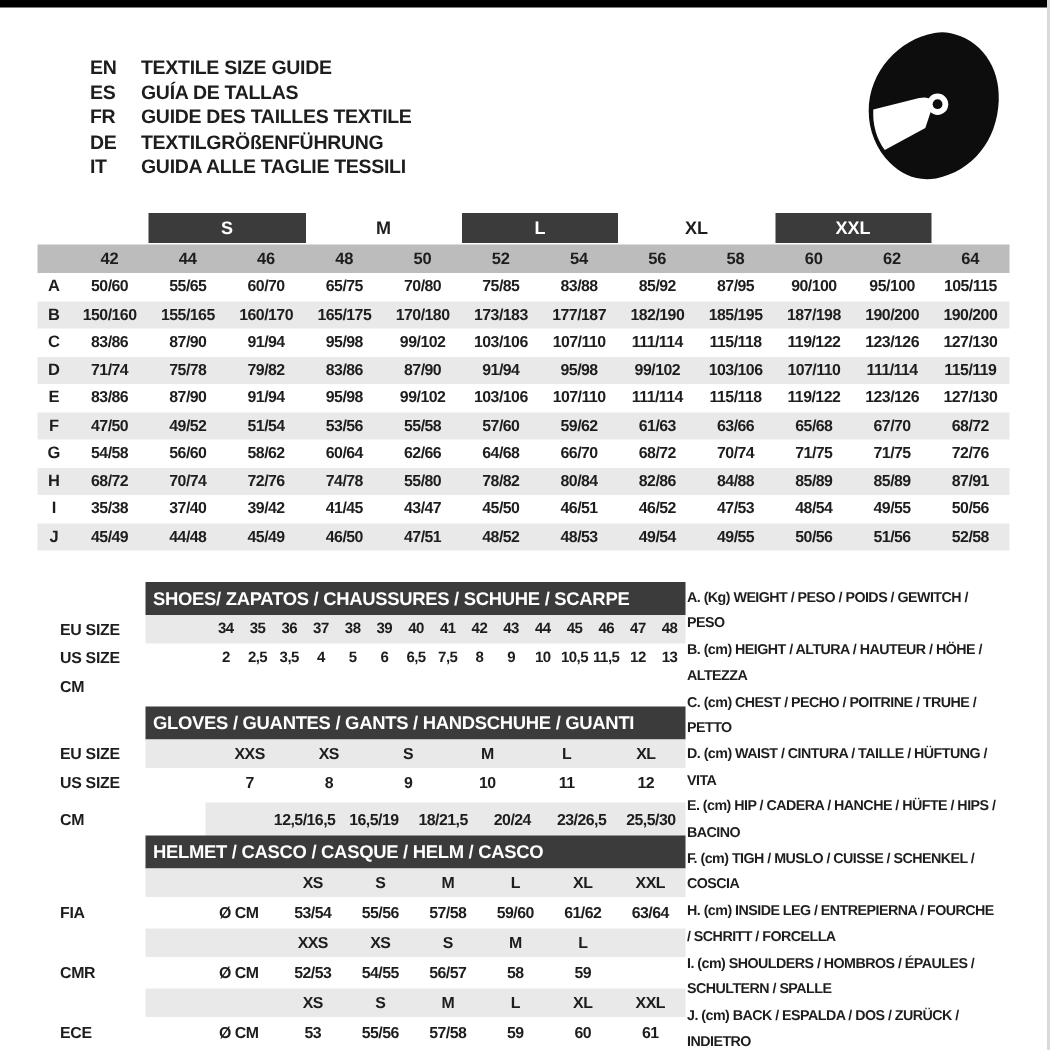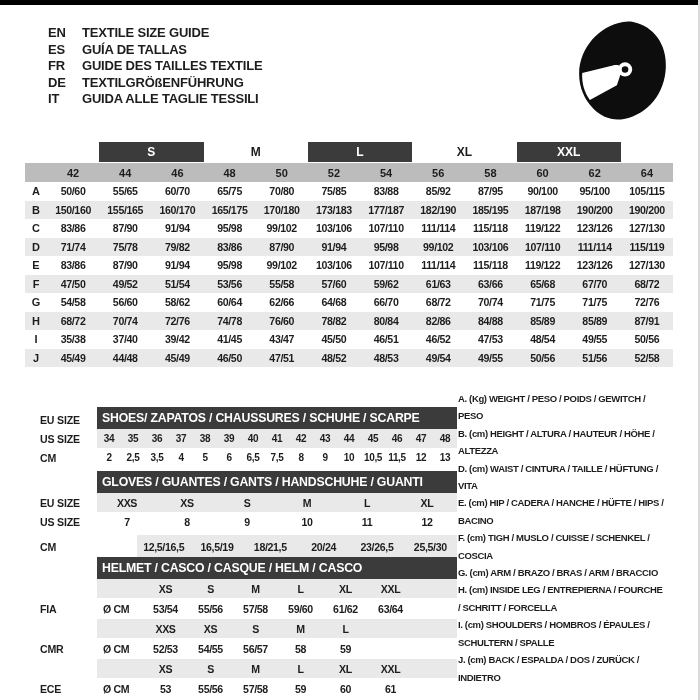--- a/index.html
+++ b/index.html
@@ -3,21 +3,21 @@
 <meta charset="utf-8">
 <title>Textile Size Guide</title>
 <style>
   html,body{margin:0;padding:0;background:#fff;}
   .page{position:relative;width:700px;height:700px;background:#ffffff;overflow:hidden;
         font-family:"Liberation Sans","DejaVu Sans",sans-serif;color:#1d1d1d;}
   .topbar{position:absolute;left:0;top:0;width:700px;height:5px;background:#000;}
   .edge-r{position:absolute;right:0;top:0;width:2px;height:700px;background:#d9d9d9;}
 
   
-  .langs{position:absolute;left:44px;top:21px;list-style:none;margin:4px;padding:0;}
+  .langs{position:absolute;left:44px;top:21px;list-style:none;margin:16px;padding:0;}
   .lang-row{display:flex;font-weight:700;font-size:13px;line-height:16.5px;letter-spacing:-0.2px;}
   .lang-row .code{width:34px;flex:0 0 34px;}
   .helmet-logo{position:absolute;left:577px;top:20px;}
 
   
   .sizetable{position:absolute;left:25px;top:142px;width:648px;}
   .grow,.numrow,.brow{display:grid;grid-template-columns:22px repeat(12,1fr);}
   .grow{height:20px;margin-bottom:1px;}
   .gcell{display:flex;align-items:center;justify-content:center;font-weight:700;font-size:12px;}
   .gcell.filled{background:#3b3b3b;color:#fff;}
@@ -25,24 +25,24 @@
   .numrow .cell{display:flex;align-items:center;justify-content:center;font-weight:700;font-size:11px;}
   .brow{height:18.5px;font-weight:700;font-size:10.6px;letter-spacing:-0.35px;}
   .brow.alt{background:#e9e9e9;}
   .brow .cell{display:flex;align-items:center;justify-content:center;white-space:nowrap;}
   .brow .letter{font-size:11px;letter-spacing:0;}
 
   
   .sub{position:absolute;left:40px;display:flex;}
   .side{width:57px;flex:0 0 57px;display:flex;flex-direction:column;font-weight:700;font-size:10.6px;letter-spacing:-0.2px;}
   .slabel{display:flex;align-items:center;text-align:center;}
-  .tbl{width:360px;flex:0 0 360px;display:flex;flex-direction:column;justify-content:flex-end;}
+  .tbl{width:360px;flex:0 0 360px;display:flex;flex-direction:column;}
   .tbar{height:22px;background:#3b3b3b;color:#fff;font-weight:700;font-size:12.3px;
         display:flex;align-items:center;padding-left:5px;letter-spacing:-0.2px;box-sizing:border-box;}
-  .srow{display:grid;height:19px;font-weight:700;letter-spacing:-0.35px;}
+  .srow{display:grid;height:19px;font-weight:700;letter-spacing:-0.35px;padding-left:43px;}
   .srow .cell{display:flex;align-items:center;justify-content:center;white-space:nowrap;}
   .srow.shade{background:#e9e9e9;}
   .cols15{grid-template-columns:repeat(15,1fr);font-size:10px;}
   .cols6{grid-template-columns:repeat(6,1fr);font-size:10.6px;}
   .tall{height:24px;margin-left:40px;}
   .gap4{height:4px;}
   .hcols{grid-template-columns:46px repeat(6,45px) auto;font-size:10.6px;}
   .vrow{height:21px;}
   .hcols .diam{justify-content:flex-start;padding-left:6px;font-weight:700;}
 
@@ -216,21 +216,21 @@
           <div class="cell">71/75</div>
           <div class="cell">71/75</div>
           <div class="cell">72/76</div>
         </div>
         <div class="brow alt">
           <div class="cell letter">H</div>
           <div class="cell">68/72</div>
           <div class="cell">70/74</div>
           <div class="cell">72/76</div>
           <div class="cell">74/78</div>
-          <div class="cell">76/60</div>
+          <div class="cell">55/80</div>
           <div class="cell">78/82</div>
           <div class="cell">80/84</div>
           <div class="cell">82/86</div>
           <div class="cell">84/88</div>
           <div class="cell">85/89</div>
           <div class="cell">85/89</div>
           <div class="cell">87/91</div>
         </div>
         <div class="brow">
           <div class="cell letter">I</div>
@@ -416,21 +416,21 @@
             <div class="cell">60</div>
             <div class="cell">61</div>
           </div>
         </div>
     </div>
   </div>
 
   <div class="legend">
       <div class="legend-item">A. (Kg) WEIGHT / PESO / POIDS / GEWITCH / PESO</div>
       <div class="legend-item">B. (cm) HEIGHT / ALTURA / HAUTEUR / HÖHE / ALTEZZA</div>
+      <div class="legend-item">C. (cm) CHEST / PECHO / POITRINE / TRUHE / PETTO</div>
       <div class="legend-item">D. (cm) WAIST / CINTURA / TAILLE / HÜFTUNG / VITA</div>
       <div class="legend-item">E. (cm) HIP / CADERA / HANCHE / HÜFTE / HIPS / BACINO</div>
       <div class="legend-item">F. (cm) TIGH / MUSLO / CUISSE / SCHENKEL / COSCIA</div>
-      <div class="legend-item">G. (cm) ARM / BRAZO / BRAS / ARM / BRACCIO</div>
       <div class="legend-item">H. (cm) INSIDE LEG / ENTREPIERNA / FOURCHE / SCHRITT / FORCELLA</div>
       <div class="legend-item">I. (cm) SHOULDERS / HOMBROS / ÉPAULES / SCHULTERN / SPALLE</div>
       <div class="legend-item">J. (cm) BACK / ESPALDA / DOS / ZURÜCK / INDIETRO</div>
     </div>
 </div>
 
 </body></html>

